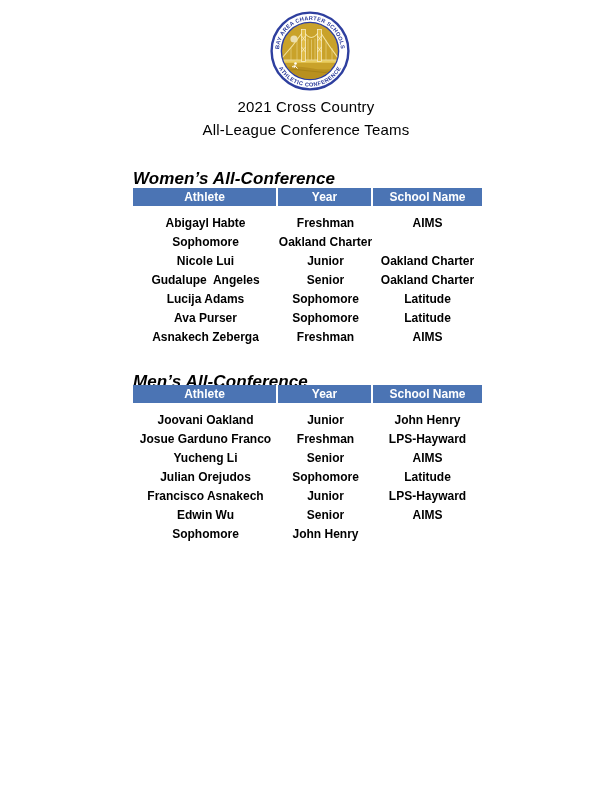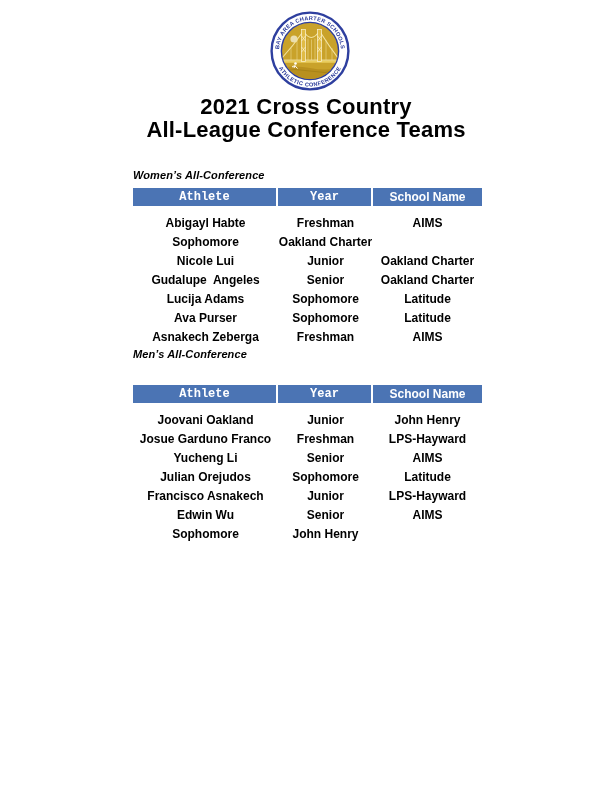--- a/index.html
+++ b/index.html
@@ -2,32 +2,32 @@
 <html style="--hdr: #4b74b4;"><head>
 <meta charset="utf-8">
 <style>
   html,body{margin:0;padding:0;}
   body{
     width:612px;height:792px;background:#ffffff;position:relative;overflow:hidden;
     font-family:"Liberation Sans", sans-serif;color:#000;
   }
   .logo{position:absolute;left:270px;top:11px;width:80px;height:80px;}
   .title-block{position:absolute;left:0;top:95px;width:612px;text-align:center;
-    font-size:22px;font-weight:bold;line-height:23px;letter-spacing:.2px;}
+    font-size:15px;font-weight:normal;line-height:23px;letter-spacing:.2px;}
   .section-heading{position:absolute;left:133px;width:349px;
-    font-size:11px;font-weight:bold;font-style:italic;letter-spacing:.1px;}
+    font-size:17px;font-weight:bold;font-style:italic;letter-spacing:.1px;}
   .heading-women{top:169px;}
-  .heading-men{top:348px;}
+  .heading-men{top:372px;}
   .ctable{position:absolute;left:133px;width:349px;}
   .table-women{top:188px;}
   .table-men{top:385px;}
   .thead{display:grid;grid-template-columns:145px 95px 109px;height:18px;}
   .th{background:var(--hdr,#4b74b4);color:#fff;font-weight:bold;font-size:12px;
     line-height:18px;text-align:center;box-sizing:border-box;}
-  .th.div{border-right:2px solid #ffffff;font-family:Liberation Mono, monospace;}
+  .th.div{border-right:2px solid #ffffff;}
   .tbody{margin-top:8px;}
   .trow{display:grid;grid-template-columns:145px 95px 109px;height:19px;}
   .cell{font-size:12px;font-weight:bold;line-height:19px;text-align:center;
     white-space:pre;overflow:visible;}
 </style>
 </head>
 <body>
 
 <svg class="logo" viewBox="0 0 80 80" xmlns="http://www.w3.org/2000/svg">
   <defs>

